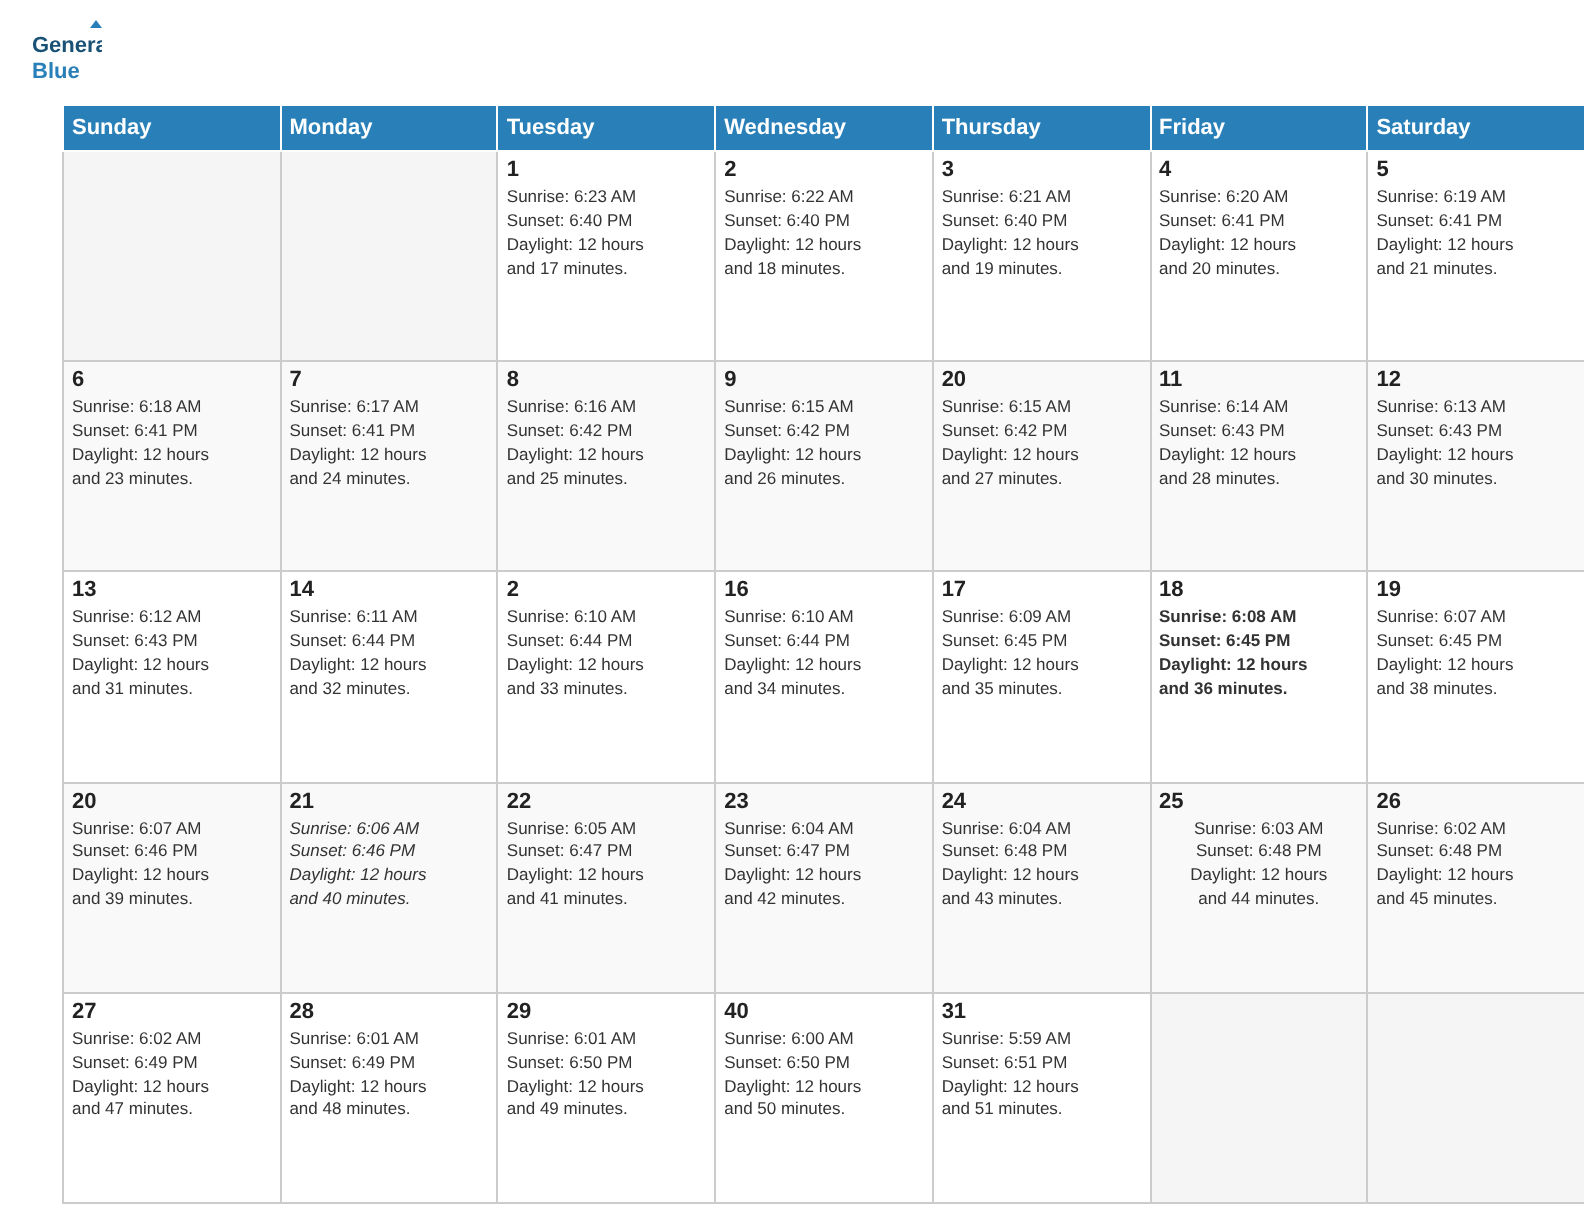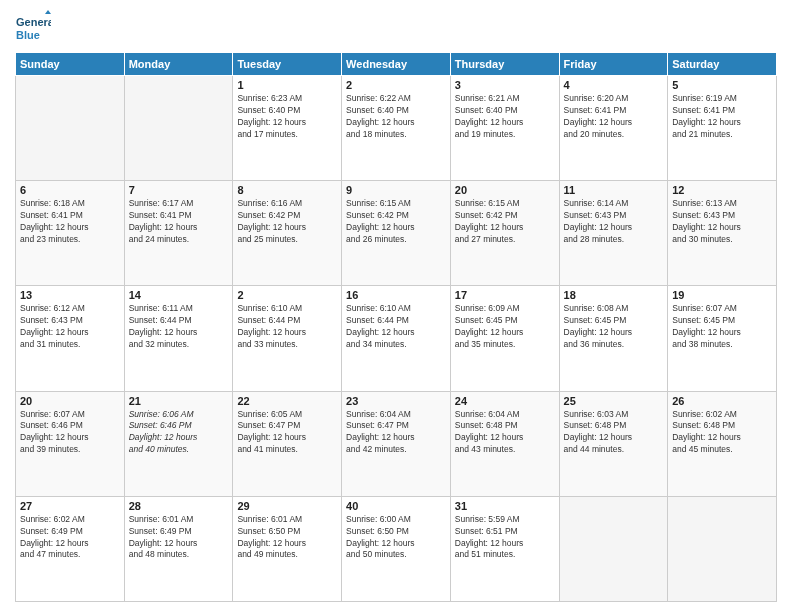--- a/index.html
+++ b/index.html
@@ -38,20 +38,21 @@
     }
     .subtitle {
       font-size: 15px;
       color: #444;
     }
     .calendar {
       flex: 1;
       border-collapse: collapse;
       width: 100%;
       table-layout: fixed;
+      margin-left: 16px;
     }
     .calendar thead tr th {
       background: #2980b9;
       color: #fff;
       font-size: 11px;
       font-weight: bold;
       padding: 5px 4px;
       border: 1px solid #fff;
       text-align: left;
     }
@@ -234,21 +235,21 @@
           </td>
           <td>
             <div class="day-number">17</div>
             <div class="day-info" style="white-space: pre-line;">Sunrise: 6:09 AM
 Sunset: 6:45 PM
 Daylight: 12 hours
 and 35 minutes.</div>
           </td>
           <td>
             <div class="day-number">18</div>
-            <div class="day-info" style="white-space: pre-line;">Sunrise: 6:08 AM
+            <div class="day-info" style="white-space: pre-line; font-weight: bold;">Sunrise: 6:08 AM
 Sunset: 6:45 PM
 Daylight: 12 hours
 and 36 minutes.</div>
           </td>
           <td>
             <div class="day-number">19</div>
             <div class="day-info" style="white-space: pre-line;">Sunrise: 6:07 AM
 Sunset: 6:45 PM
 Daylight: 12 hours
 and 38 minutes.</div>
@@ -285,21 +286,21 @@
           </td>
           <td>
             <div class="day-number">24</div>
             <div class="day-info" style="white-space: pre-line;">Sunrise: 6:04 AM
 Sunset: 6:48 PM
 Daylight: 12 hours
 and 43 minutes.</div>
           </td>
           <td>
             <div class="day-number">25</div>
-            <div class="day-info" style="white-space: pre-line;">Sunrise: 6:03 AM
+            <div class="day-info" style="white-space: pre-line; text-align: center;">Sunrise: 6:03 AM
 Sunset: 6:48 PM
 Daylight: 12 hours
 and 44 minutes.</div>
           </td>
           <td>
             <div class="day-number">26</div>
             <div class="day-info" style="white-space: pre-line;">Sunrise: 6:02 AM
 Sunset: 6:48 PM
 Daylight: 12 hours
 and 45 minutes.</div>

